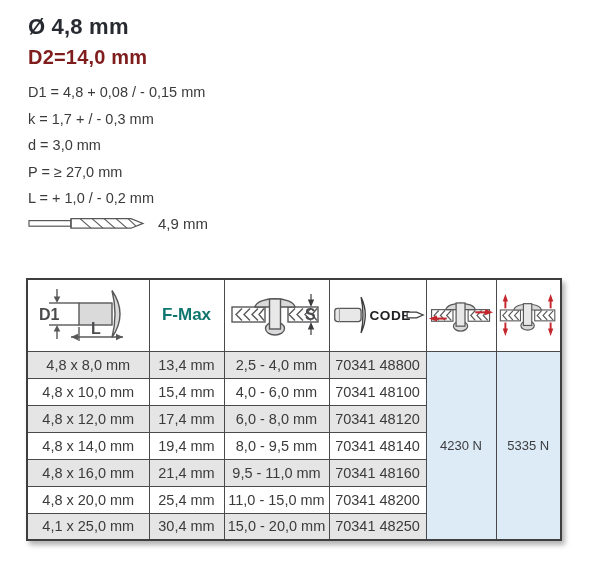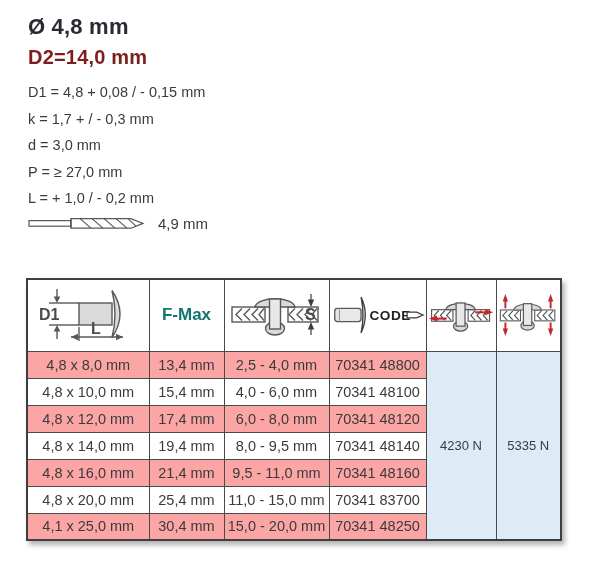--- a/index.html
+++ b/index.html
@@ -13,21 +13,21 @@
   .specs p { font-size: 14.5px; line-height: 26.5px; color: #3b3b3d; }
   .drill-row { display: flex; align-items: center; gap: 10px; margin-top: 3px; }
   .drill-row svg { display: block; }
   .drill-label { font-size: 15px; color: #3b3b3d; }
 
   .table-wrap { position: absolute; left: 26px; top: 278px; box-shadow: 3px 4px 5px rgba(0,0,0,0.30); background: #fff; }
   table { border-collapse: collapse; table-layout: fixed; width: 534px; border: 2.2px solid #3e3e41; }
   th, td { border: 1.6px solid #4a4a4c; text-align: center; vertical-align: middle; }
   th { height: 72px; background: #ffffff; font-size: 17px; font-weight: bold; color: #0f766e; }
   td { height: 27px; font-size: 14.5px; color: #3b3b3d; background: #ffffff; }
-  tr.alt td { background: #fca5a5; }
+  tr.alt td { background: #e5e5e5; }
   td.span-col { background: #dcebf6 !important; font-size: 13px; }
   th svg { display: block; margin: 0 auto; }
 
   .icon-line { stroke: #58585a; stroke-width: 1.4; fill: none; }
   .icon-fill { fill: #dadada; stroke: #58585a; stroke-width: 1.4; }
   .icon-fill-light { fill: #e8e8e8; stroke: #58585a; stroke-width: 1.4; }
   .dim-text { font-size: 16px; fill: #4c4c4e; font-family: "Liberation Sans", sans-serif; }
   .red-arrow { stroke: #c5262c; stroke-width: 2.3; fill: none; }
   .red-head { fill: #c5262c; stroke: none; }
 </style>
@@ -191,21 +191,21 @@
       <tr class="alt">
         <td>4,8 x 16,0 mm</td>
         <td>21,4 mm</td>
         <td>9,5 - 11,0 mm</td>
         <td>70341 48160</td>
       </tr>
       <tr>
         <td>4,8 x 20,0 mm</td>
         <td>25,4 mm</td>
         <td>11,0 - 15,0 mm</td>
-        <td>70341 83700</td>
+        <td>70341 48200</td>
       </tr>
       <tr class="alt">
         <td>4,1 x 25,0 mm</td>
         <td>30,4 mm</td>
         <td>15,0 - 20,0 mm</td>
         <td>70341 48250</td>
       </tr>
     </tbody>
   </table>
 </div>

